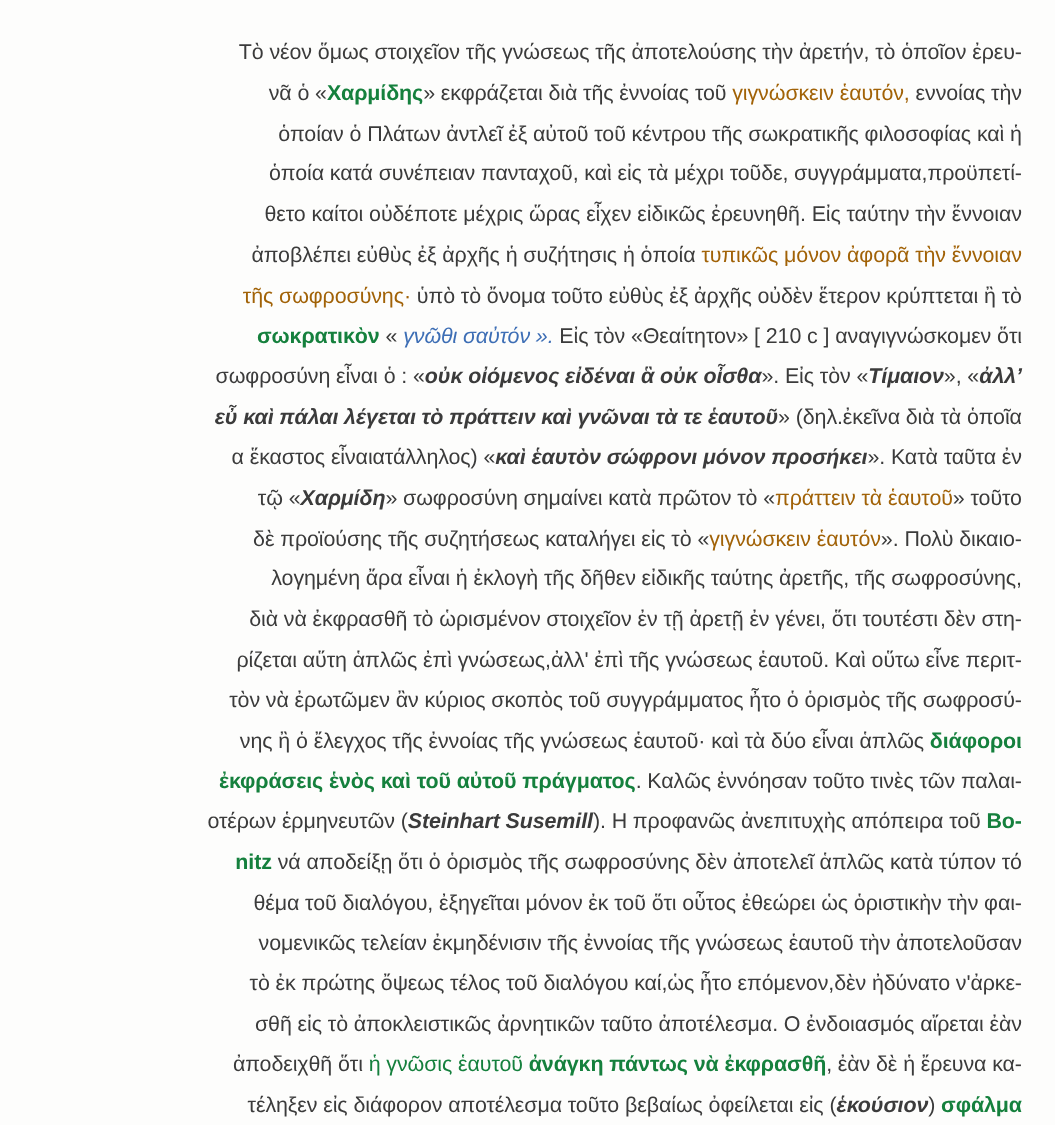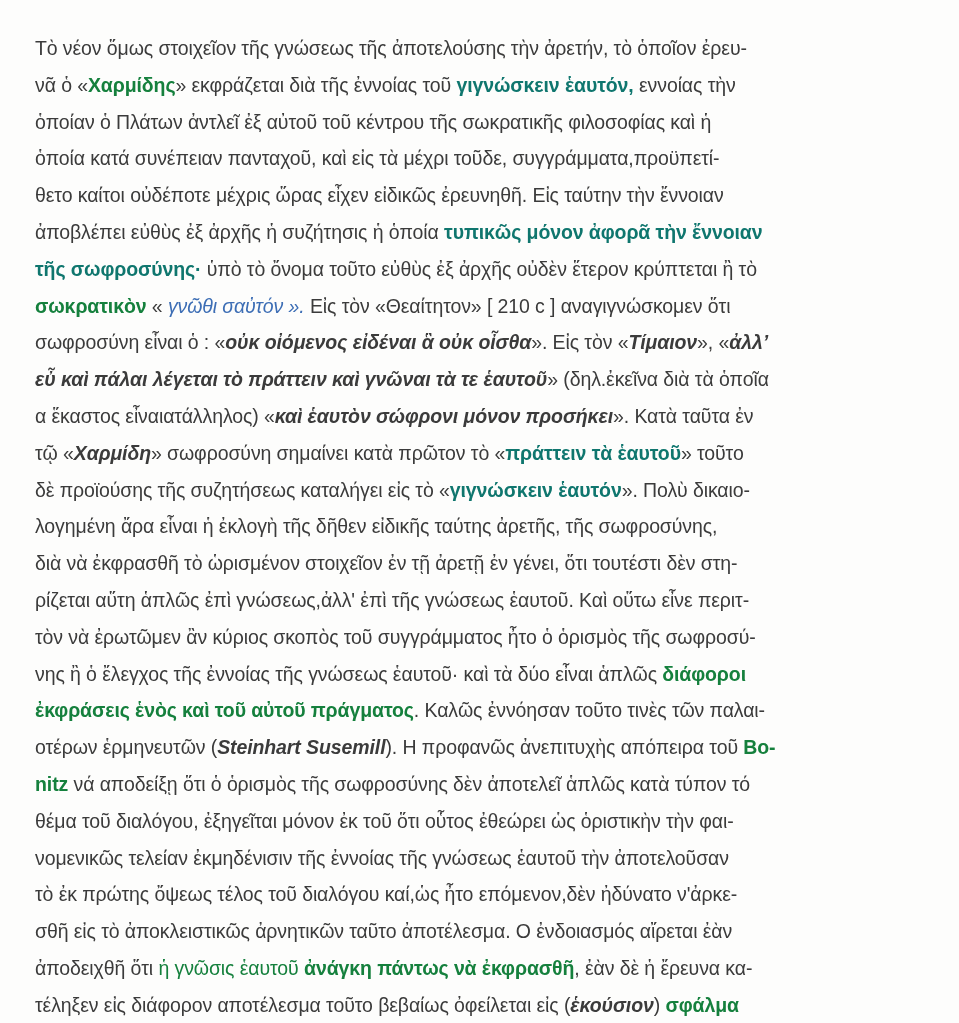--- a/index.html
+++ b/index.html
@@ -3,31 +3,31 @@
   <meta charset="utf-8">
   <style>
     html, body { margin: 0; padding: 0; }
     body {
       width: 959px; height: 1023px; overflow: hidden;
       background: #fdfdfc;
       font-family: "Liberation Sans", "DejaVu Sans", sans-serif;
       color: #3b3b3b;
     }
     .page {
-      position: absolute; left: 35px; top: 30px; width: 870px;
+      position: absolute; left: 59px; top: 30px; width: 870px; text-align: right;
     }
     .line {
       height: 36.8px; line-height: 36.8px;
       font-size: 19.5px; white-space: nowrap;
       letter-spacing: -0.1px;
     }
     .b { font-weight: bold; color: #15803d; }
     .i { font-style: italic; font-weight: bold; }
     .blue { color: #15803d; }
-    .bb { font-weight: bold; color: #0f766e; }
+    .bb { font-weight: normal; color: #a16207; }
     .bi { font-style: italic; color: #3d6eb5; }
   </style>
 </head>
 <body>
 
 <div class="page" id="page">
     <div class="line"><span>Τὸ νέον ὅμως στοιχεῖον τῆς γνώσεως τῆς ἀποτελούσης τὴν ἀρετήν, τὸ ὁποῖον ἐρευ-</span></div>
     <div class="line"><span>νᾶ ὁ «</span><span class="b">Χαρμίδης</span><span>» εκφράζεται διὰ τῆς ἐννοίας τοῦ </span><span class="bb">γιγνώσκειν ἑαυτόν,</span><span> εννοίας τὴν</span></div>
     <div class="line"><span>ὁποίαν ὁ Πλάτων ἀντλεῖ ἐξ αὐτοῦ τοῦ κέντρου τῆς σωκρατικῆς φιλοσοφίας καὶ ἡ</span></div>
     <div class="line"><span>ὁποία κατά συνέπειαν πανταχοῦ, καὶ εἰς τὰ μέχρι τοῦδε, συγγράμματα,προϋπετί-</span></div>

